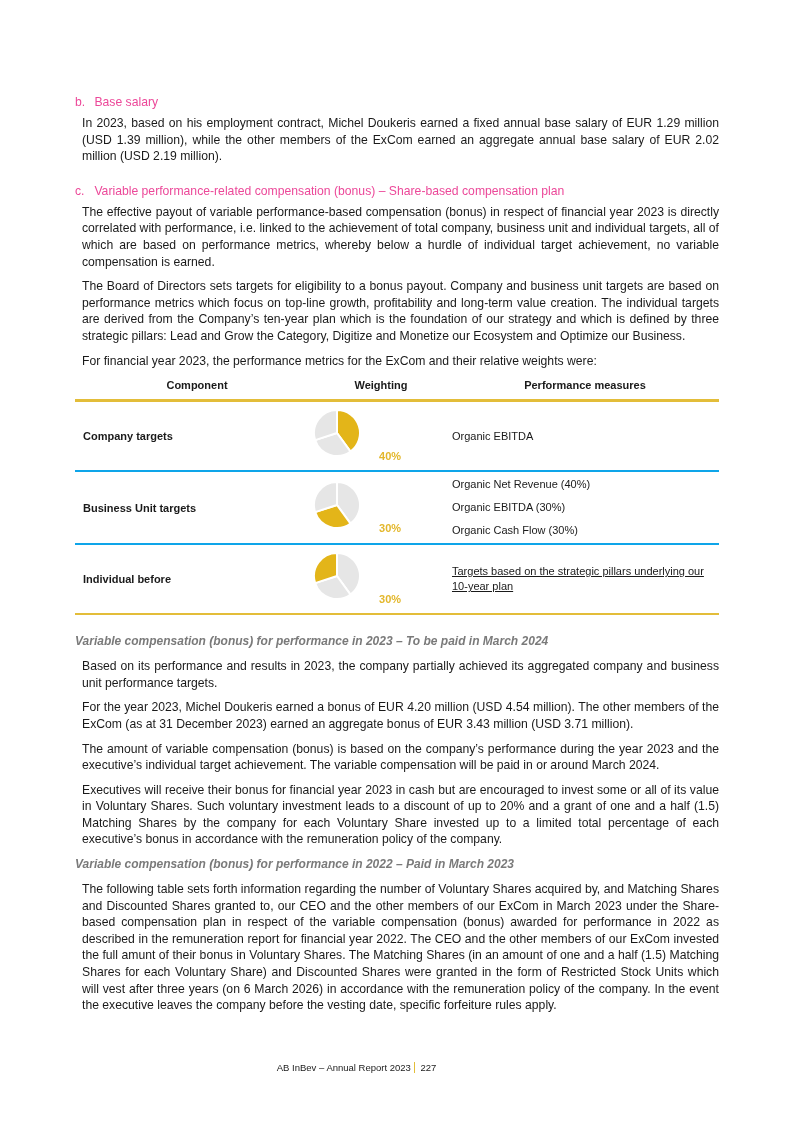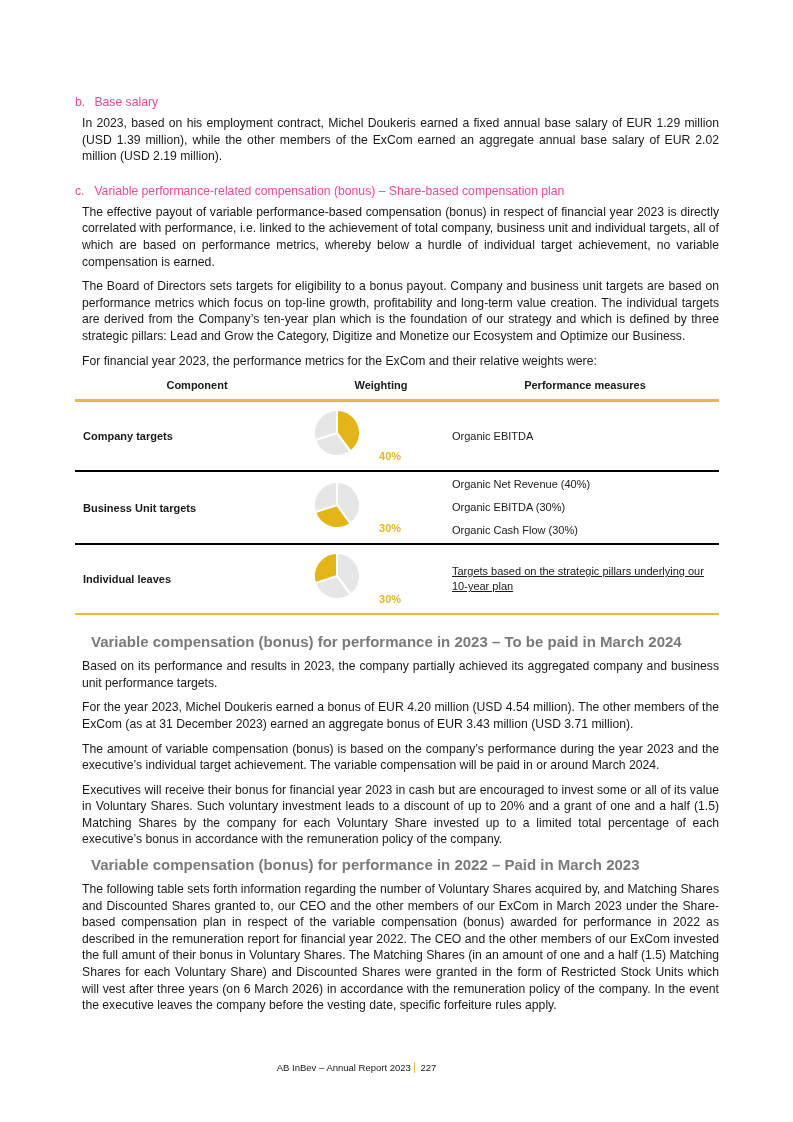--- a/index.html
+++ b/index.html
@@ -2,25 +2,25 @@
 <html><head>
 <meta charset="utf-8">
 <style>
   html, body { margin: 0; padding: 0; background: #ffffff; }
   body { width: 793px; height: 1122px; position: relative; font-family: "Liberation Sans", sans-serif; color: #1a1a1a; }
   .page { position: absolute; left: 75px; top: 94px; width: 644px; }
   .h-sub { font-size: 12.2px; font-weight: normal; color: #ec4899; margin: 0 0 4px 0; line-height: 17px; }
   .h-sub .lbl { display: inline-block; width: 16px; }
   p { font-size: 12.2px; line-height: 16.6px; margin: 0 0 8px 7px; text-align: justify; }
   .gap1 { height: 10px; }
-  .h-ital { font-size: 15px; font-weight: bold; color: #7a7a7a; margin: 0 0 8px 16px; line-height: 17px; }
+  .h-ital { font-size: 12px; font-weight: bold; font-style: italic; color: #7a7a7a; margin: 0 0 8px 0; line-height: 17px; }
 
   table.metrics { width: 644px; border-collapse: collapse; margin: 4px 0 18px 0; }
   table.metrics th { font-size: 11px; font-weight: bold; text-align: center; padding: 2px 0 8px 0; border-bottom: 3px solid #e3bd39; }
-  table.metrics td { font-size: 11px; vertical-align: middle; border-bottom: 2px solid #000000; }
+  table.metrics td { font-size: 11px; vertical-align: middle; border-bottom: 2px solid #0ea5e9; }
   table.metrics tr:last-child td { border-bottom: 2px solid #e3bd39; }
   .c1 { width: 232px; padding-left: 8px; font-weight: bold; }
   .c2 { width: 140px; }
   .c3 { width: 272px; }
   .row-company td { height: 66px; }
   .row-bu td { height: 66px; }
   .row-ind td { height: 66px; }
   .pie-wrap { position: relative; width: 70px; height: 60px; }
   .pie-wrap svg { position: absolute; left: 0; top: 2px; }
   .pct { position: absolute; left: 55px; top: 44px; font-size: 11px; font-weight: bold; color: #e3b72b; margin-left: 12px; }
@@ -88,21 +88,21 @@
             <span class="pct">30%</span>
           </div>
         </td>
         <td class="c3 meas-list">
           <div>Organic Net Revenue  (40%)</div>
           <div>Organic EBITDA  (30%)</div>
           <div>Organic Cash Flow (30%)</div>
         </td>
       </tr>
       <tr class="row-ind">
-        <td class="c1">Individual leaves</td>
+        <td class="c1">Individual before</td>
         <td class="c2">
           <div class="pie-wrap">
             <svg class="pie" width="50" height="50" viewBox="0 0 50 50">
                 <path d="M25,25 L25.00,2.00 A23,23 0 0 1 38.52,43.61 Z" fill="#e6e6e6" stroke="#ffffff" stroke-width="2"></path>
                 <path d="M25,25 L38.52,43.61 A23,23 0 0 1 3.13,32.11 Z" fill="#e6e6e6" stroke="#ffffff" stroke-width="2"></path>
                 <path d="M25,25 L3.13,32.11 A23,23 0 0 1 25.00,2.00 Z" fill="#e3b519" stroke="#ffffff" stroke-width="2"></path>
               </svg>
             <span class="pct">30%</span>
           </div>
         </td>

